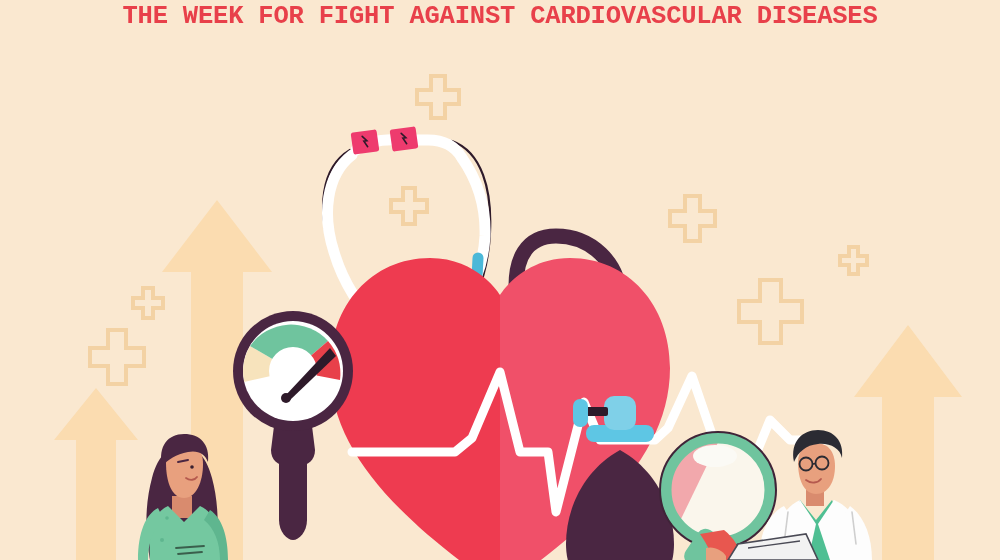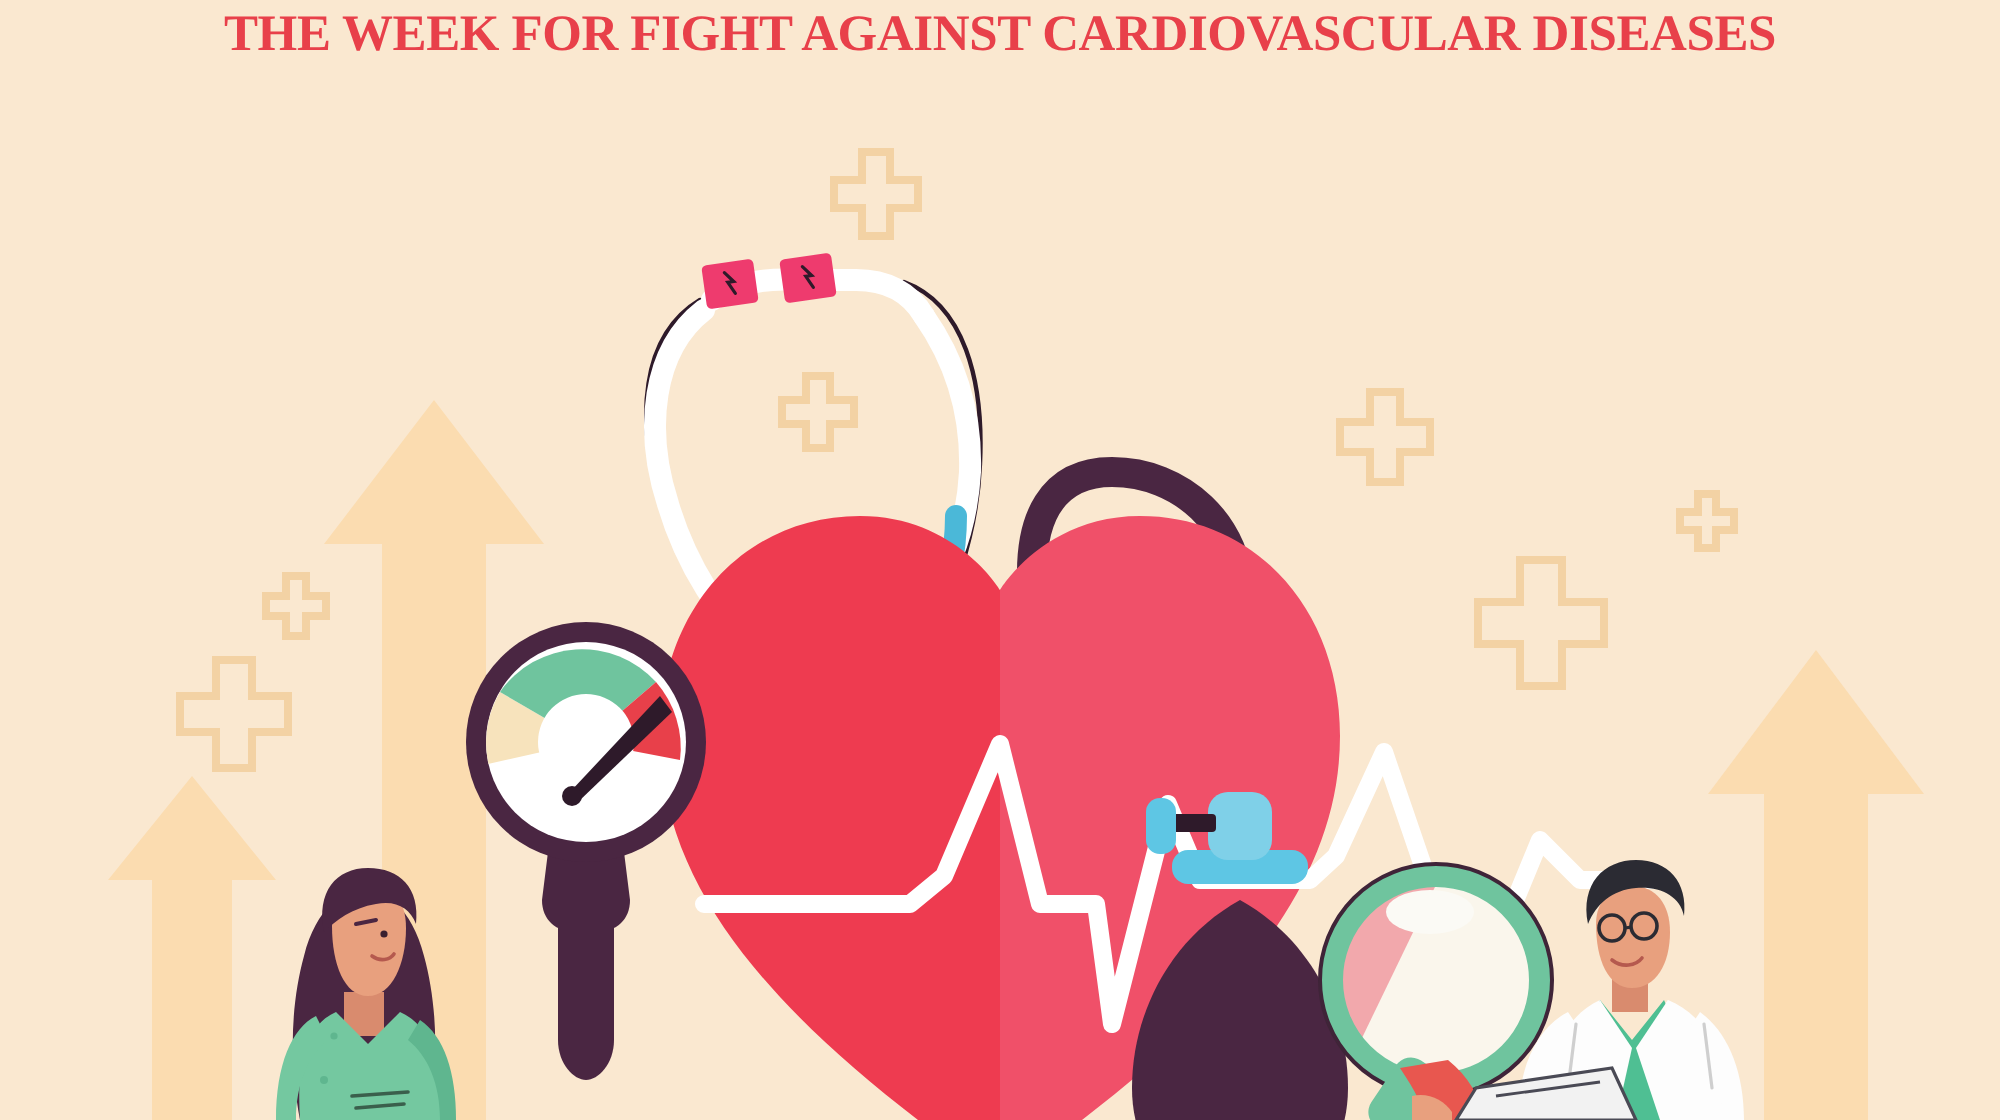--- a/index.html
+++ b/index.html
@@ -19,21 +19,21 @@
   #bg-layer, #art-layer, #title-layer {
     position:absolute; left:0; top:0;
     width:1000px; height:560px;
   }
   #title-layer { pointer-events:none; }
   .poster-title {
     position:absolute;
     left:0; top:2px;
     width:1000px;
     text-align:center;
-    font-family:Liberation Serif, serif;
+    font-family:Liberation Mono, monospace;
     font-weight:bold;
     font-size:25.5px;
     letter-spacing:-0.2px;
     color:#E8404A;
     white-space:nowrap;
     line-height:30px;
   }
 </style>
 </head>
 <body>

